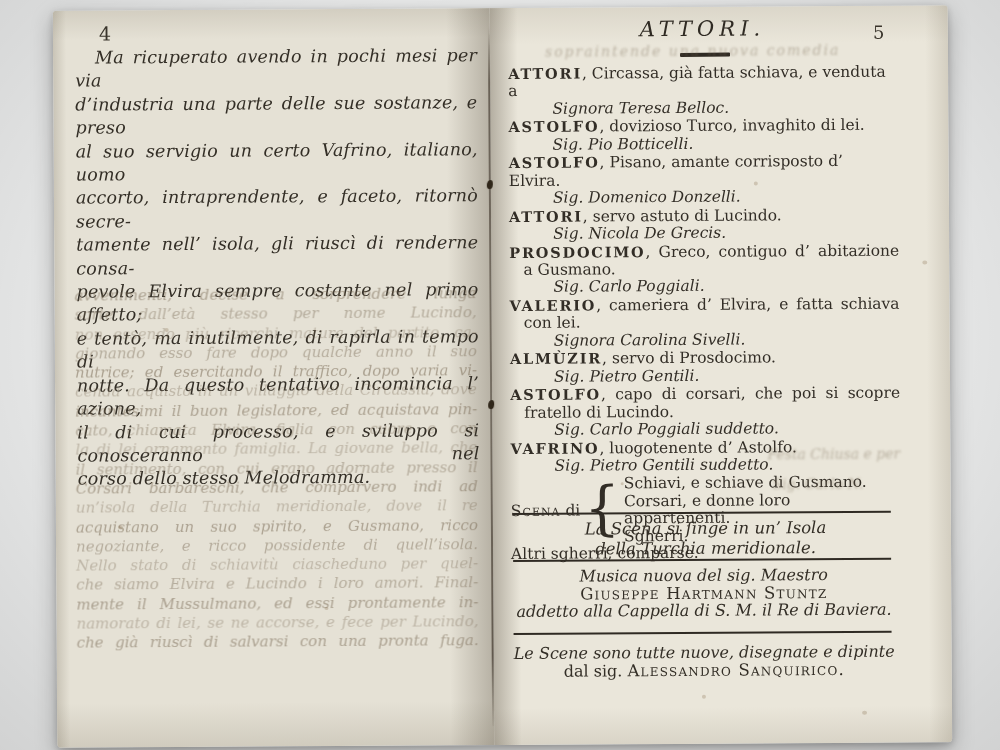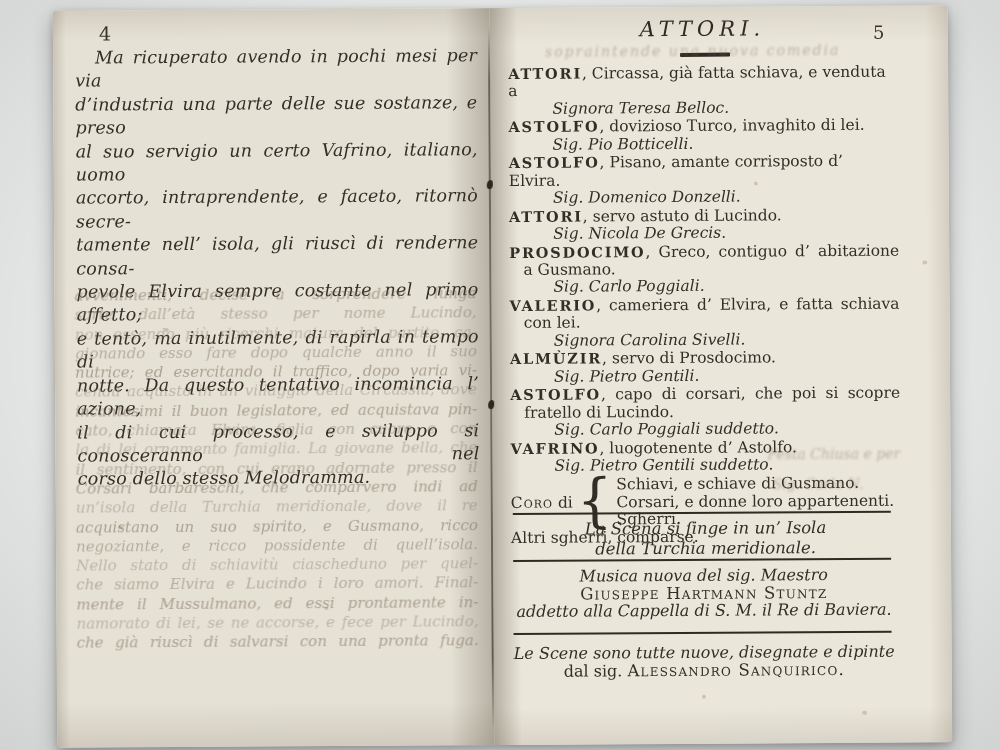--- a/index.html
+++ b/index.html
@@ -181,21 +181,21 @@
         <div class="cont-line">con lei.</div>
         <div class="perf-line">Signora Carolina Sivelli.</div>
         <div class="role-line"><span class="role-name">ALMÙZIR</span><span>, servo di Prosdocimo.</span></div>
         <div class="perf-line">Sig. Pietro Gentili.</div>
         <div class="role-line stretch"><span class="role-name">ASTOLFO</span><span>, capo di corsari, che poi si scopre</span></div>
         <div class="cont-line">fratello di Lucindo.</div>
         <div class="perf-line">Sig. Carlo Poggiali suddetto.</div>
         <div class="role-line"><span class="role-name">VAFRINO</span><span>, luogotenente d’ Astolfo.</span></div>
         <div class="perf-line">Sig. Pietro Gentili suddetto.</div>
         <div class="coro">
-          <div class="coro-label"><span class="coro-sc">Coro</span> di</div>
+          <div class="coro-label"><span class="coro-sc">Scena</span> di</div>
           <div class="coro-brace">{</div>
           <div class="coro-items">
             <div>Schiavi, e schiave di Gusmano.</div>
             <div>Corsari, e donne loro appartenenti.</div>
             <div>Sgherri.</div>
           </div>
         </div>
         <div>Altri sgherri, comparse.</div>
       </div>
 

